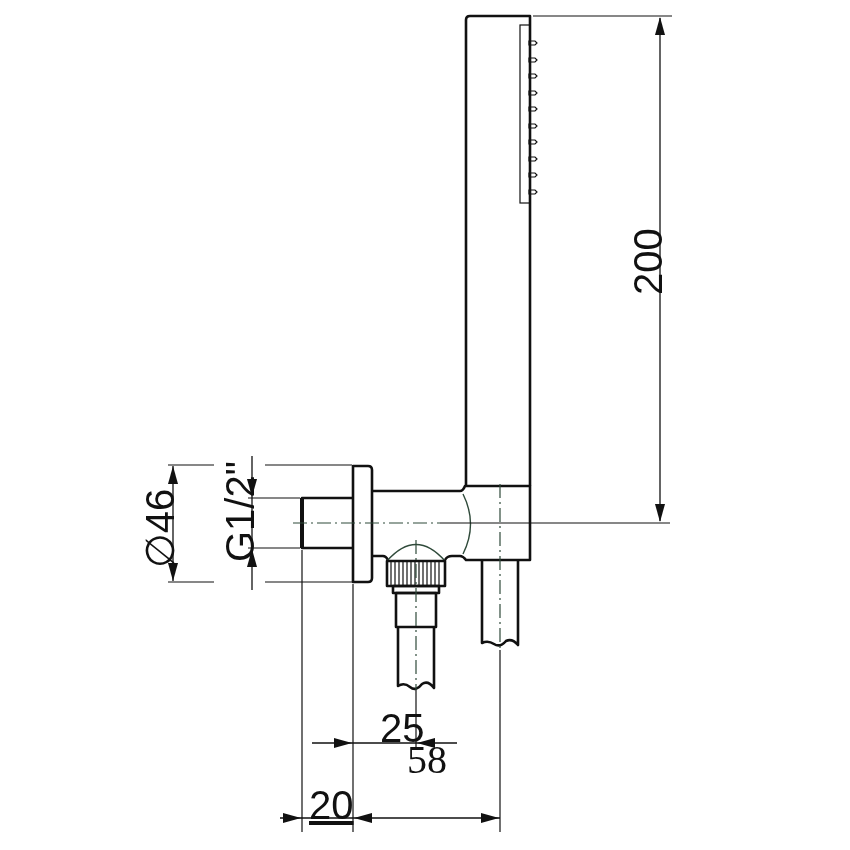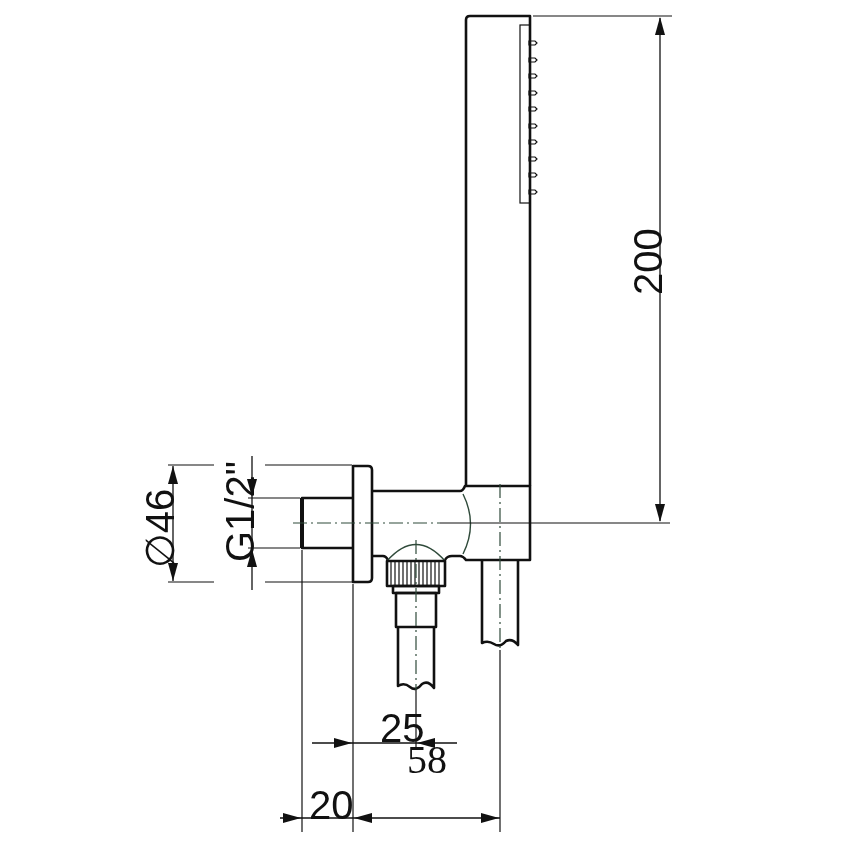--- a/index.html
+++ b/index.html
@@ -124,15 +124,15 @@
 <div class="lbl rot" style="left:628px; top:295px;">200</div>
 
 <div class="lbl rot" style="left:140px; top:568px;">
   <span>∅</span><span>46</span>
 </div>
 
 <div class="lbl rot" style="left:220px; top:562px;">G1/2"</div>
 
 <div class="lbl" style="left:380px; top:708px;">25</div>
 
-<div class="lbl" style="left:309px; top:785px;">20</div>
+<div class="lbl" style="left:309px; top:785px;text-decoration:underline;">20</div>
 
 <div class="lbl" style="left:407px; top:740px;font-family:Liberation Serif, serif;">58</div>
 
 </body></html>

